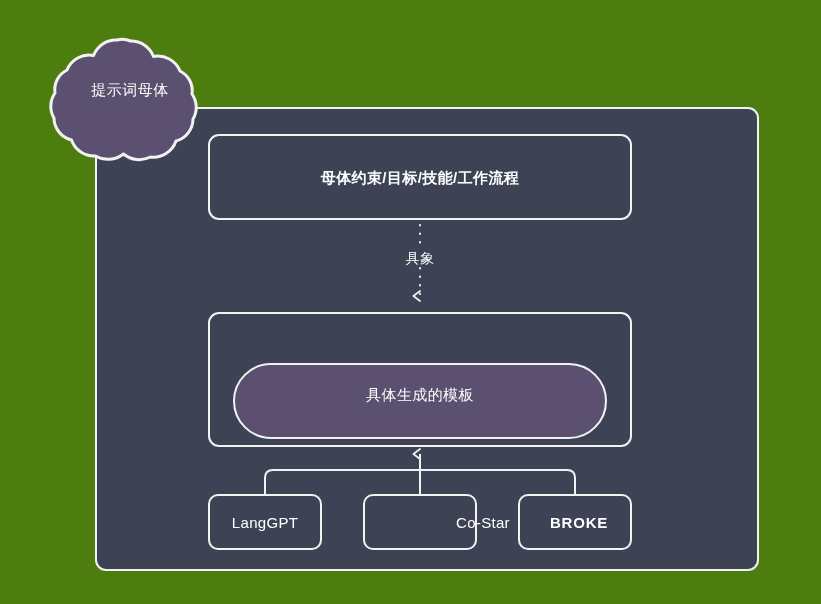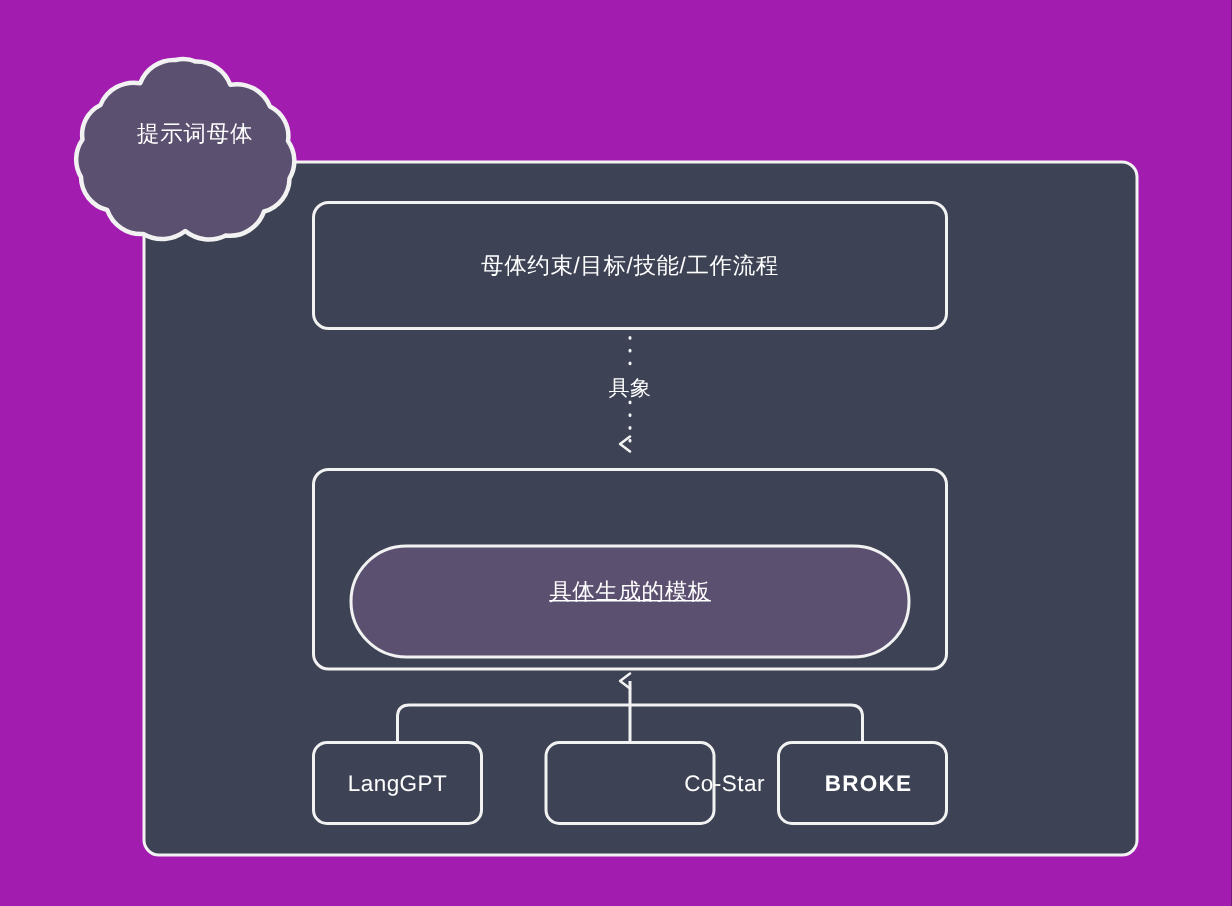--- a/index.html
+++ b/index.html
@@ -10,21 +10,21 @@
   body {
     width: 821px;
     height: 604px;
     overflow: hidden;
     font-family: "Liberation Sans", "DejaVu Sans", sans-serif;
   }
   #canvas {
     position: relative;
     width: 821px;
     height: 604px;
-    background: #a21caf;
+    background: #4d7c0f;
   }
   #diagram-svg {
     position: absolute;
     left: 0;
     top: 0;
     width: 821px;
     height: 604px;
   }
   
   .lbl {
@@ -41,20 +41,21 @@
     width: 132px;
     font-size: 15px;
     letter-spacing: 0.5px;
   }
   #matrix-box-label {
     left: 209px;
     top: 170px;
     width: 422px;
     font-size: 15px;
     letter-spacing: 0.4px;
+    font-weight: bold;
   }
   #concretize-label {
     left: 380px;
     top: 251px;
     width: 80px;
     font-size: 14px;
     letter-spacing: 0.4px;
   }
   #example-box-label {
     left: 209px;
@@ -62,21 +63,20 @@
     width: 422px;
     font-size: 15px;
     letter-spacing: 0.4px;
   }
   #template-pill-label {
     left: 234px;
     top: 387px;
     width: 372px;
     font-size: 15px;
     letter-spacing: 0.4px;
-    text-decoration: underline;
   }
   .framework-label {
     top: 515px;
     font-size: 15px;
     letter-spacing: 0.3px;
   }
   #framework-label-0 { left: 209px; width: 112px; }
   #framework-label-1 { left: 383px; width: 132px; padding-left: 34px; }
   #framework-label-2 { left: 519px; width: 120px; font-weight: bold; letter-spacing: 0.8px; }
 </style>

